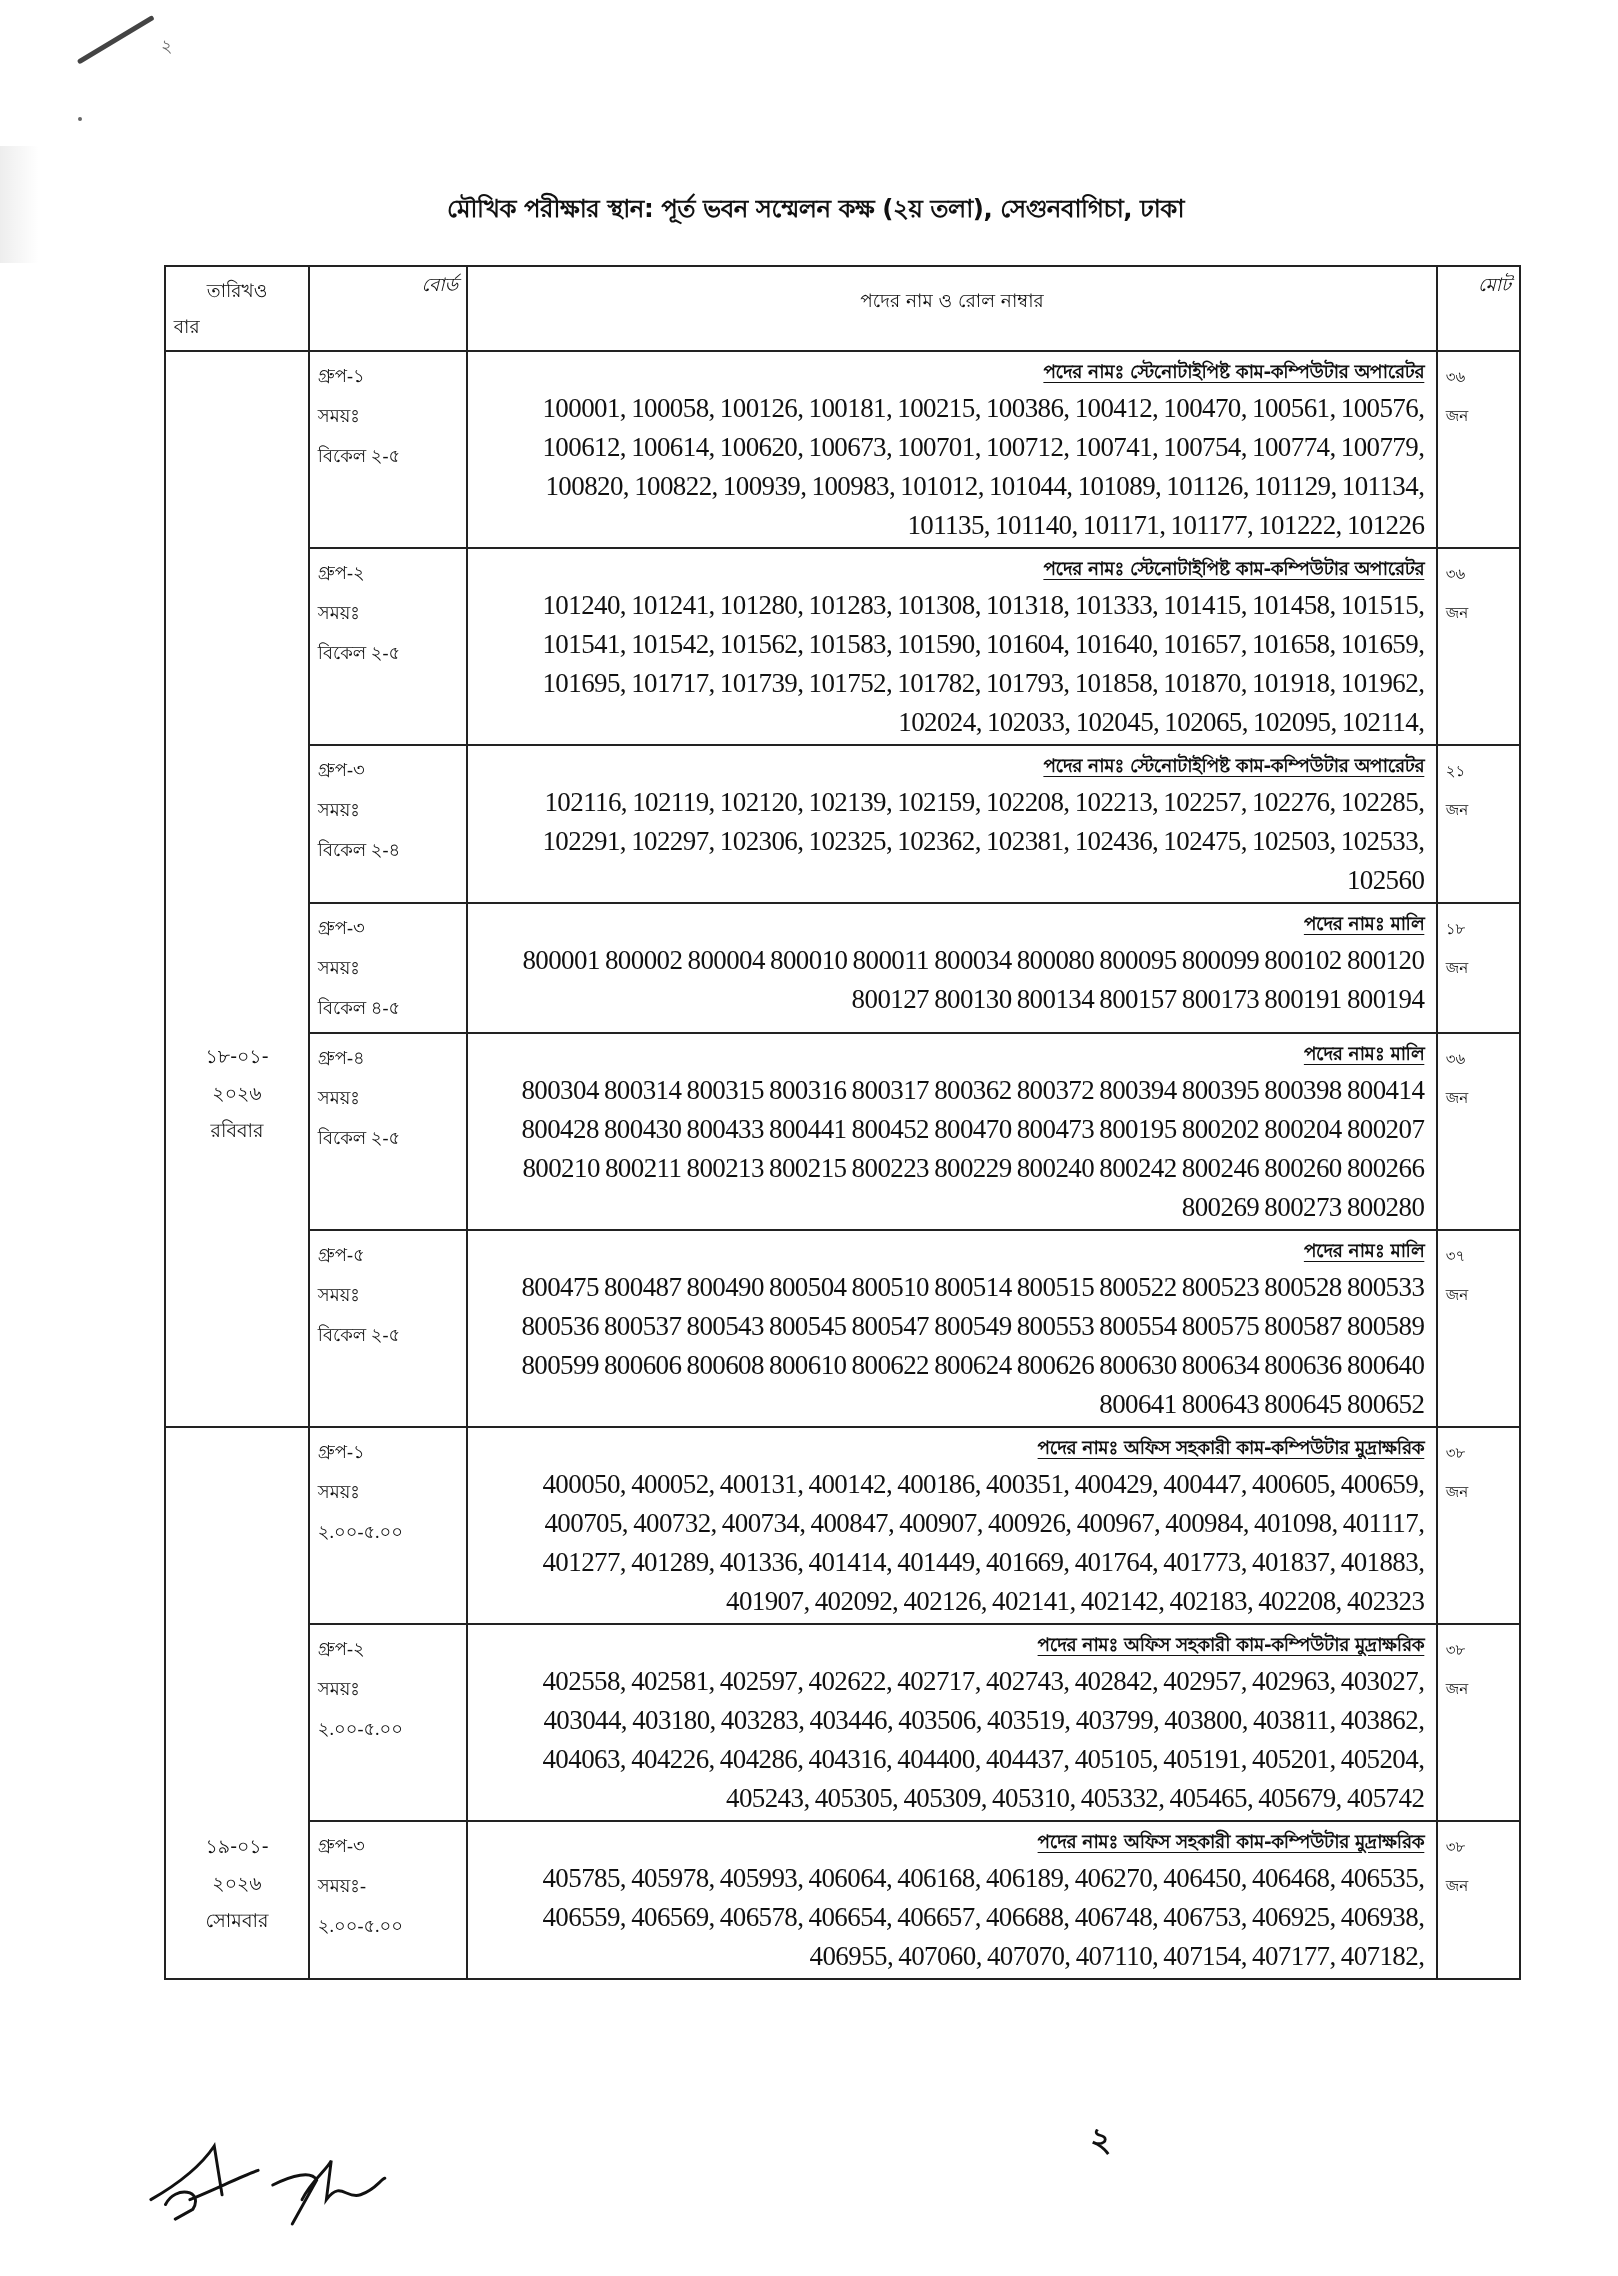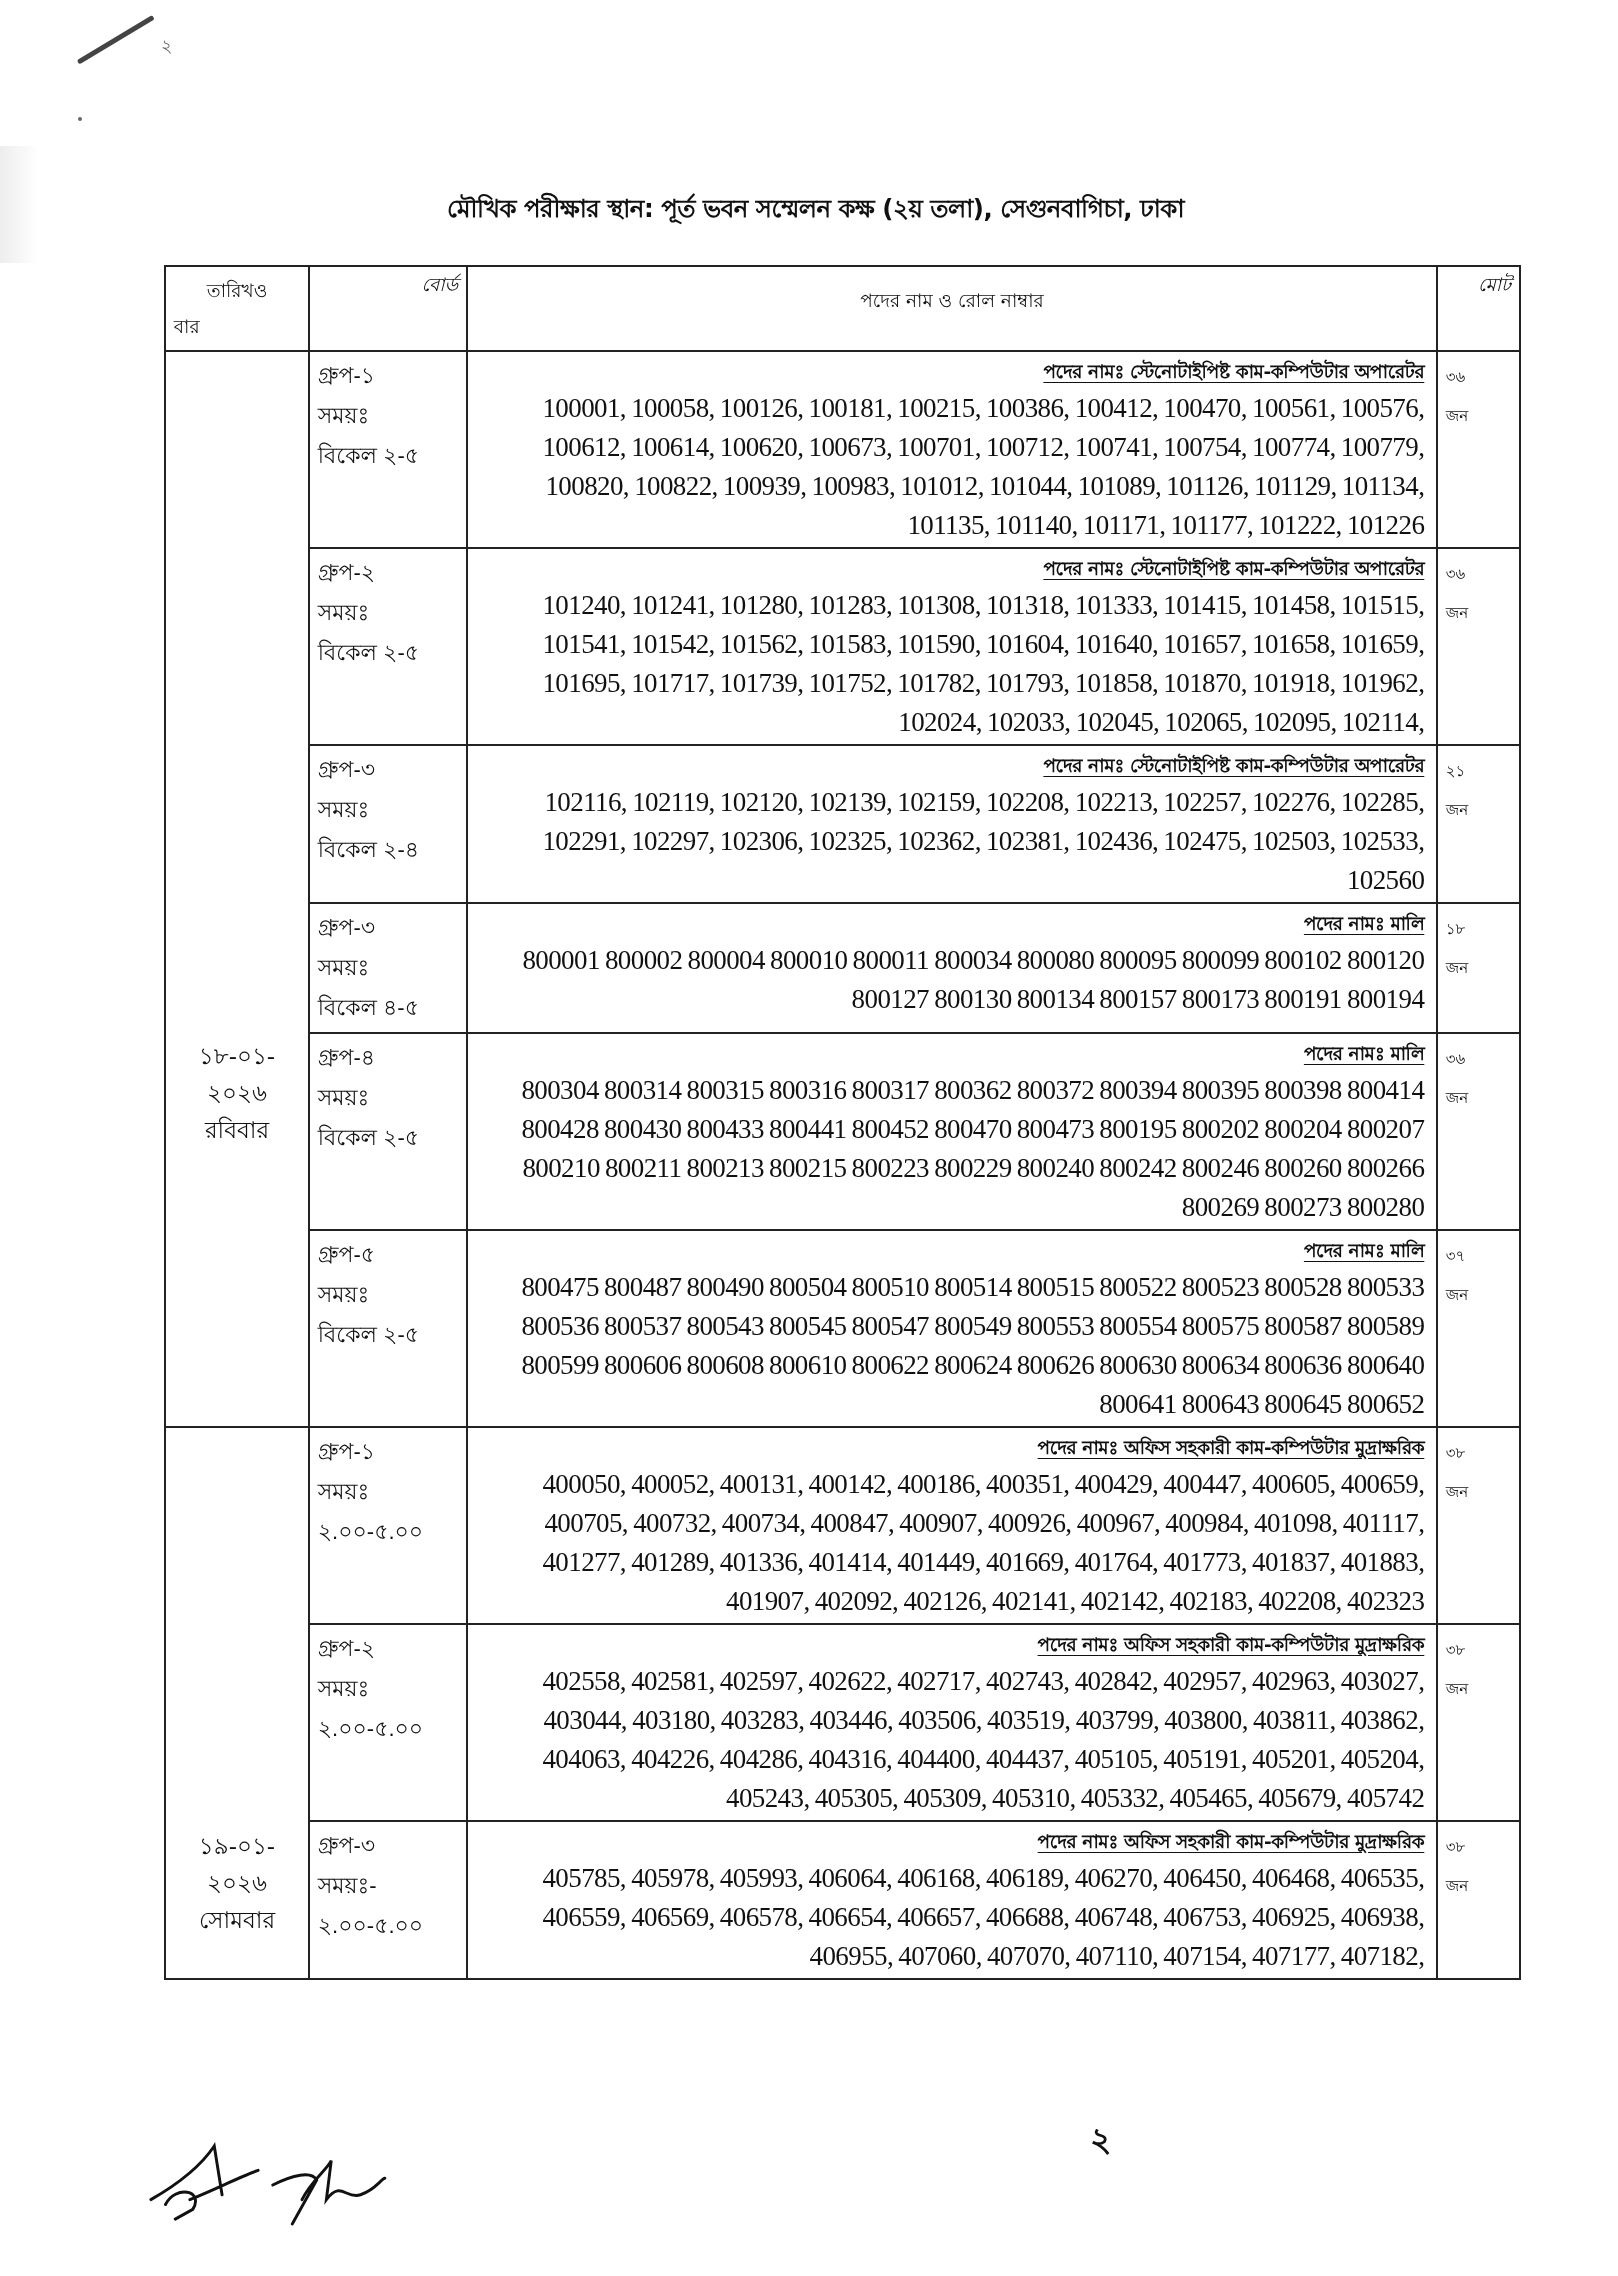--- a/index.html
+++ b/index.html
@@ -32,25 +32,25 @@
   col.c-board { width: 158px; }
   col.c-posts { width: 970px; }
   col.c-total { width: 83px; }
   .hdr { height: 83px; font-family: "DejaVu Sans", sans-serif; font-size: 18.5px; font-weight: normal; }
   .hdr-date { display: flex; justify-content: space-between; padding: 5.9px 7.8px 0 7.8px; line-height: 36px; }
   .hdr-date .stack { width: 100%; }
   .hdr-date .row1 { display: flex; justify-content: center; }
   .hdr-board, .hdr-total { padding: 5.9px 7.8px; text-align: right; line-height: 23.4px; font-style: italic; }
   .hdr-posts { text-align: center; padding-top: 20px; }
   .date-cell {
-    font-family: "DejaVu Sans", sans-serif; font-size: 23px; text-align: center; vertical-align: middle !important;
+    font-family: "DejaVu Sans", sans-serif; font-size: 19px; text-align: center; vertical-align: middle !important;
     line-height: 37px;
   }
   .date-cell.bottom-align { vertical-align: bottom !important; padding-bottom: 39px !important; }
-  .board-cell { font-family: Liberation Sans, sans-serif; font-size: 22px; padding: 3.9px 7.8px !important; line-height: 40px; border-radius: 9px; }
+  .board-cell { font-family: Liberation Serif, serif; font-size: 18px; padding: 3.9px 7.8px !important; line-height: 40px; border-radius: 9px; }
   .posts-cell { padding: 2px 11.7px 2px 11.7px !important; text-align: right; }
   .post-title {
     font-family: "DejaVu Sans", sans-serif; font-size: 18.5px; font-weight: bold; text-decoration: underline;
     text-underline-offset: 3.9px; line-height: 35px; letter-spacing: -0.4px; display: inline-block;
   }
   .rolls { font-size: 27px; line-height: 39px; letter-spacing: -0.6px; word-spacing: -1px; }
   .total-cell { font-family: "DejaVu Sans", sans-serif; font-size: 15px; padding: 5.9px 7.8px !important; line-height: 39px; }
   .signature {
     position: absolute; left: 146px; top: 2141px; width: 312px; height: 88px;
   }

